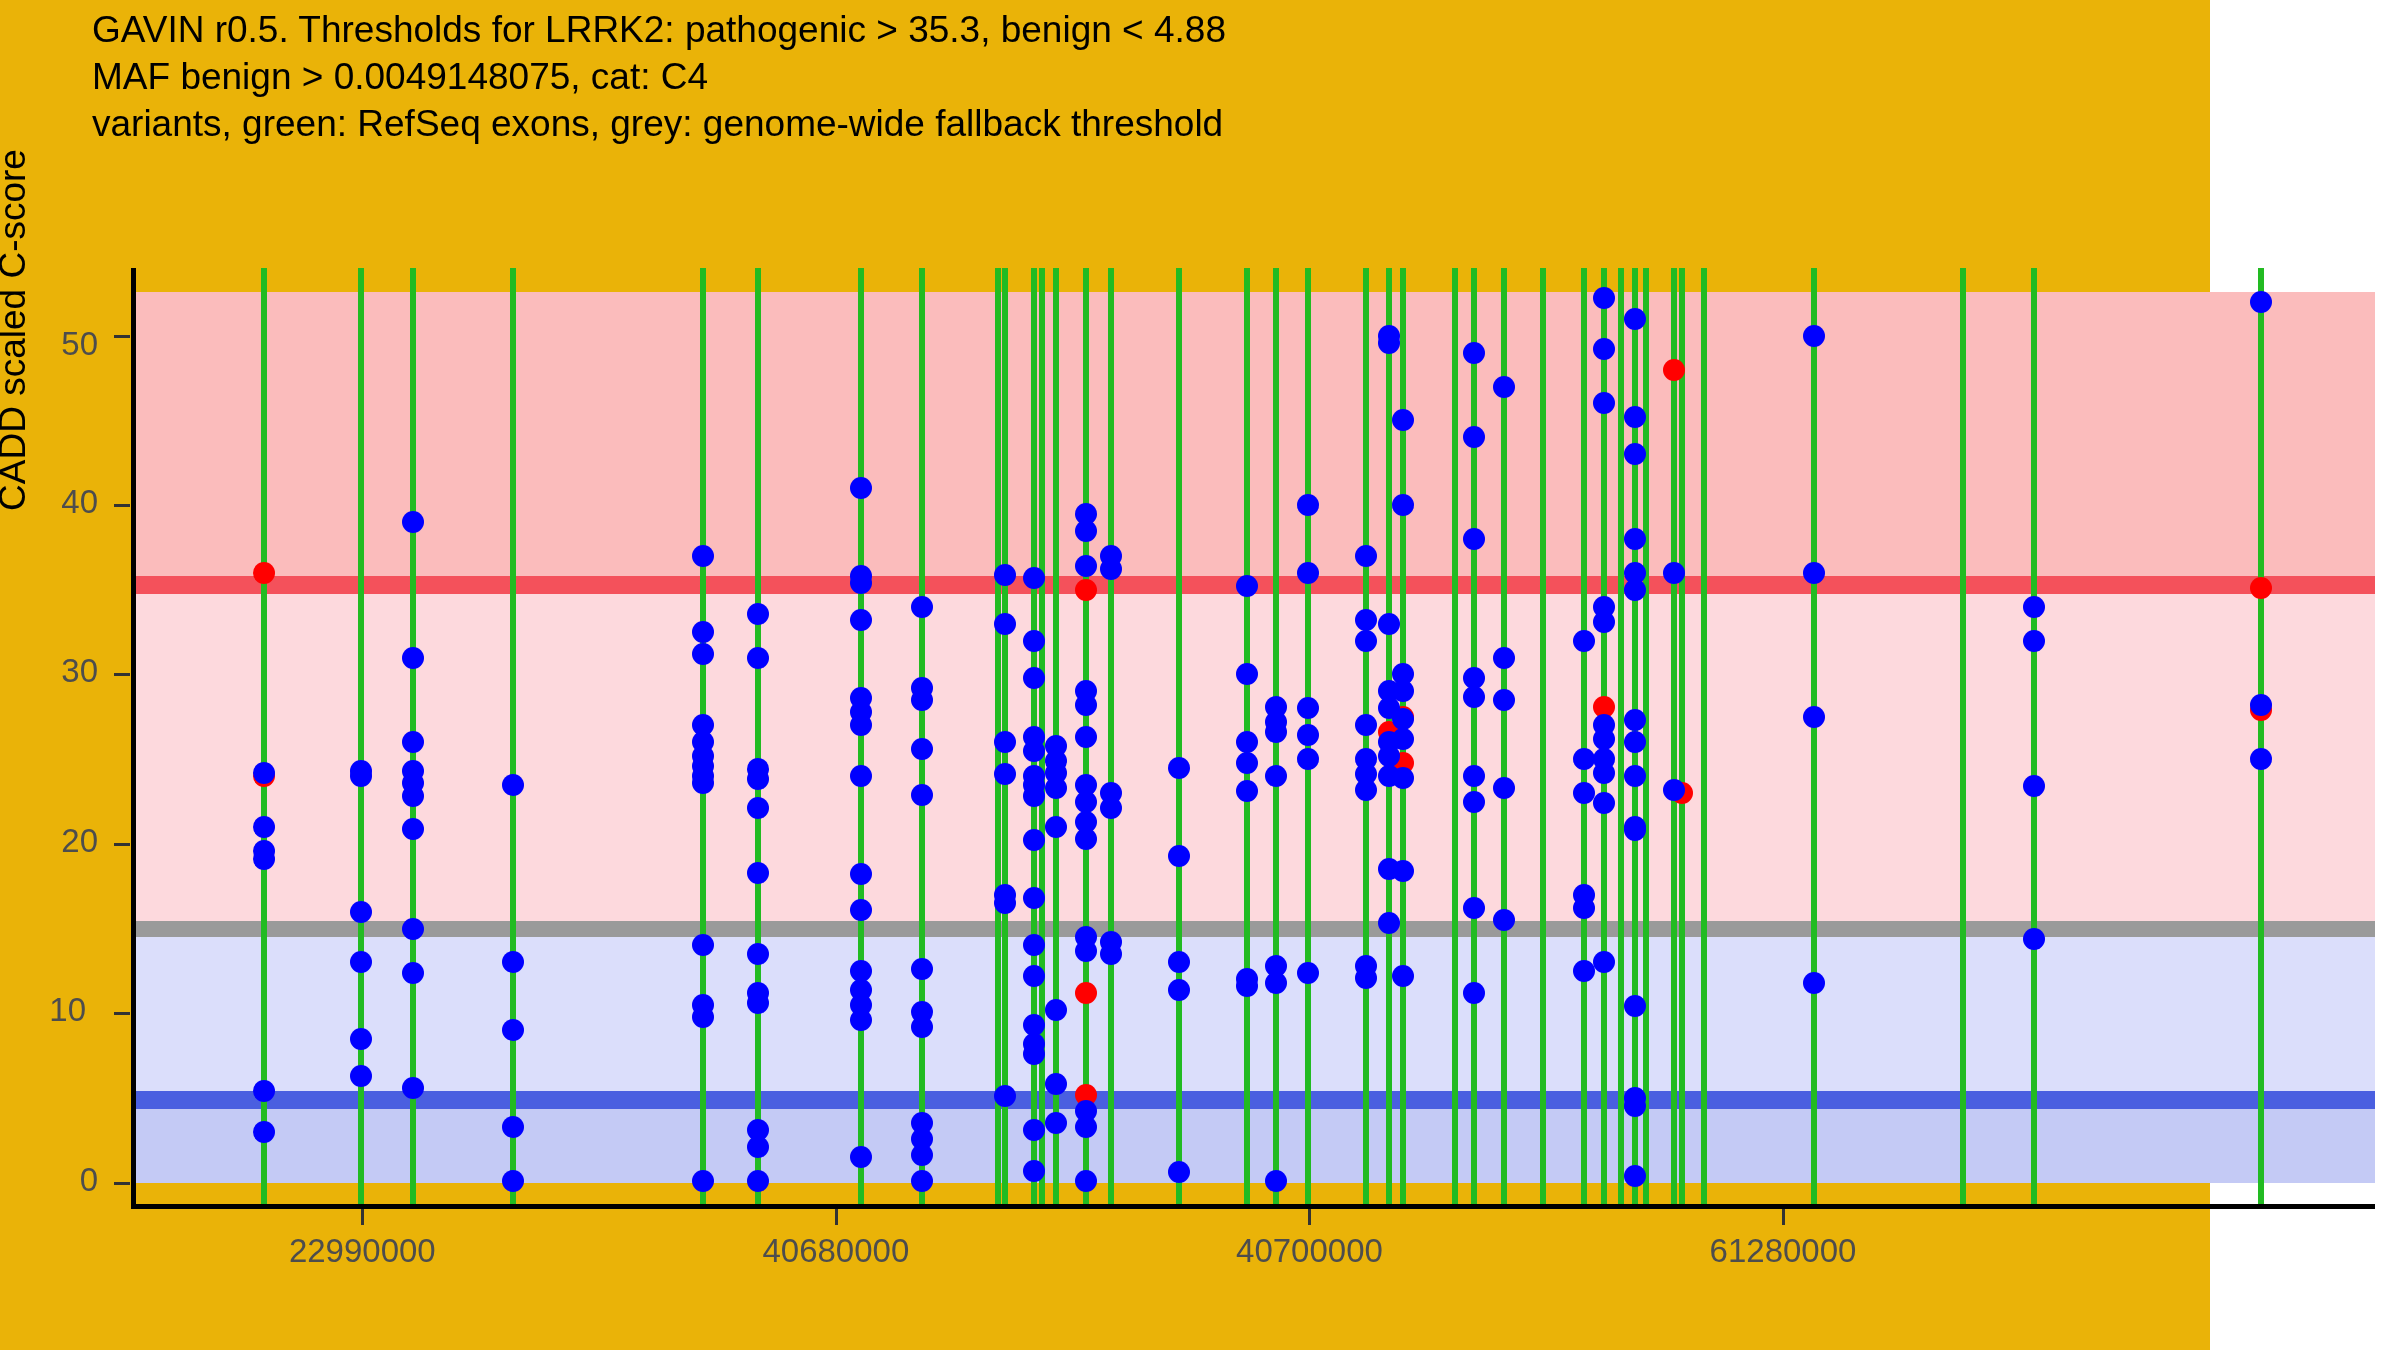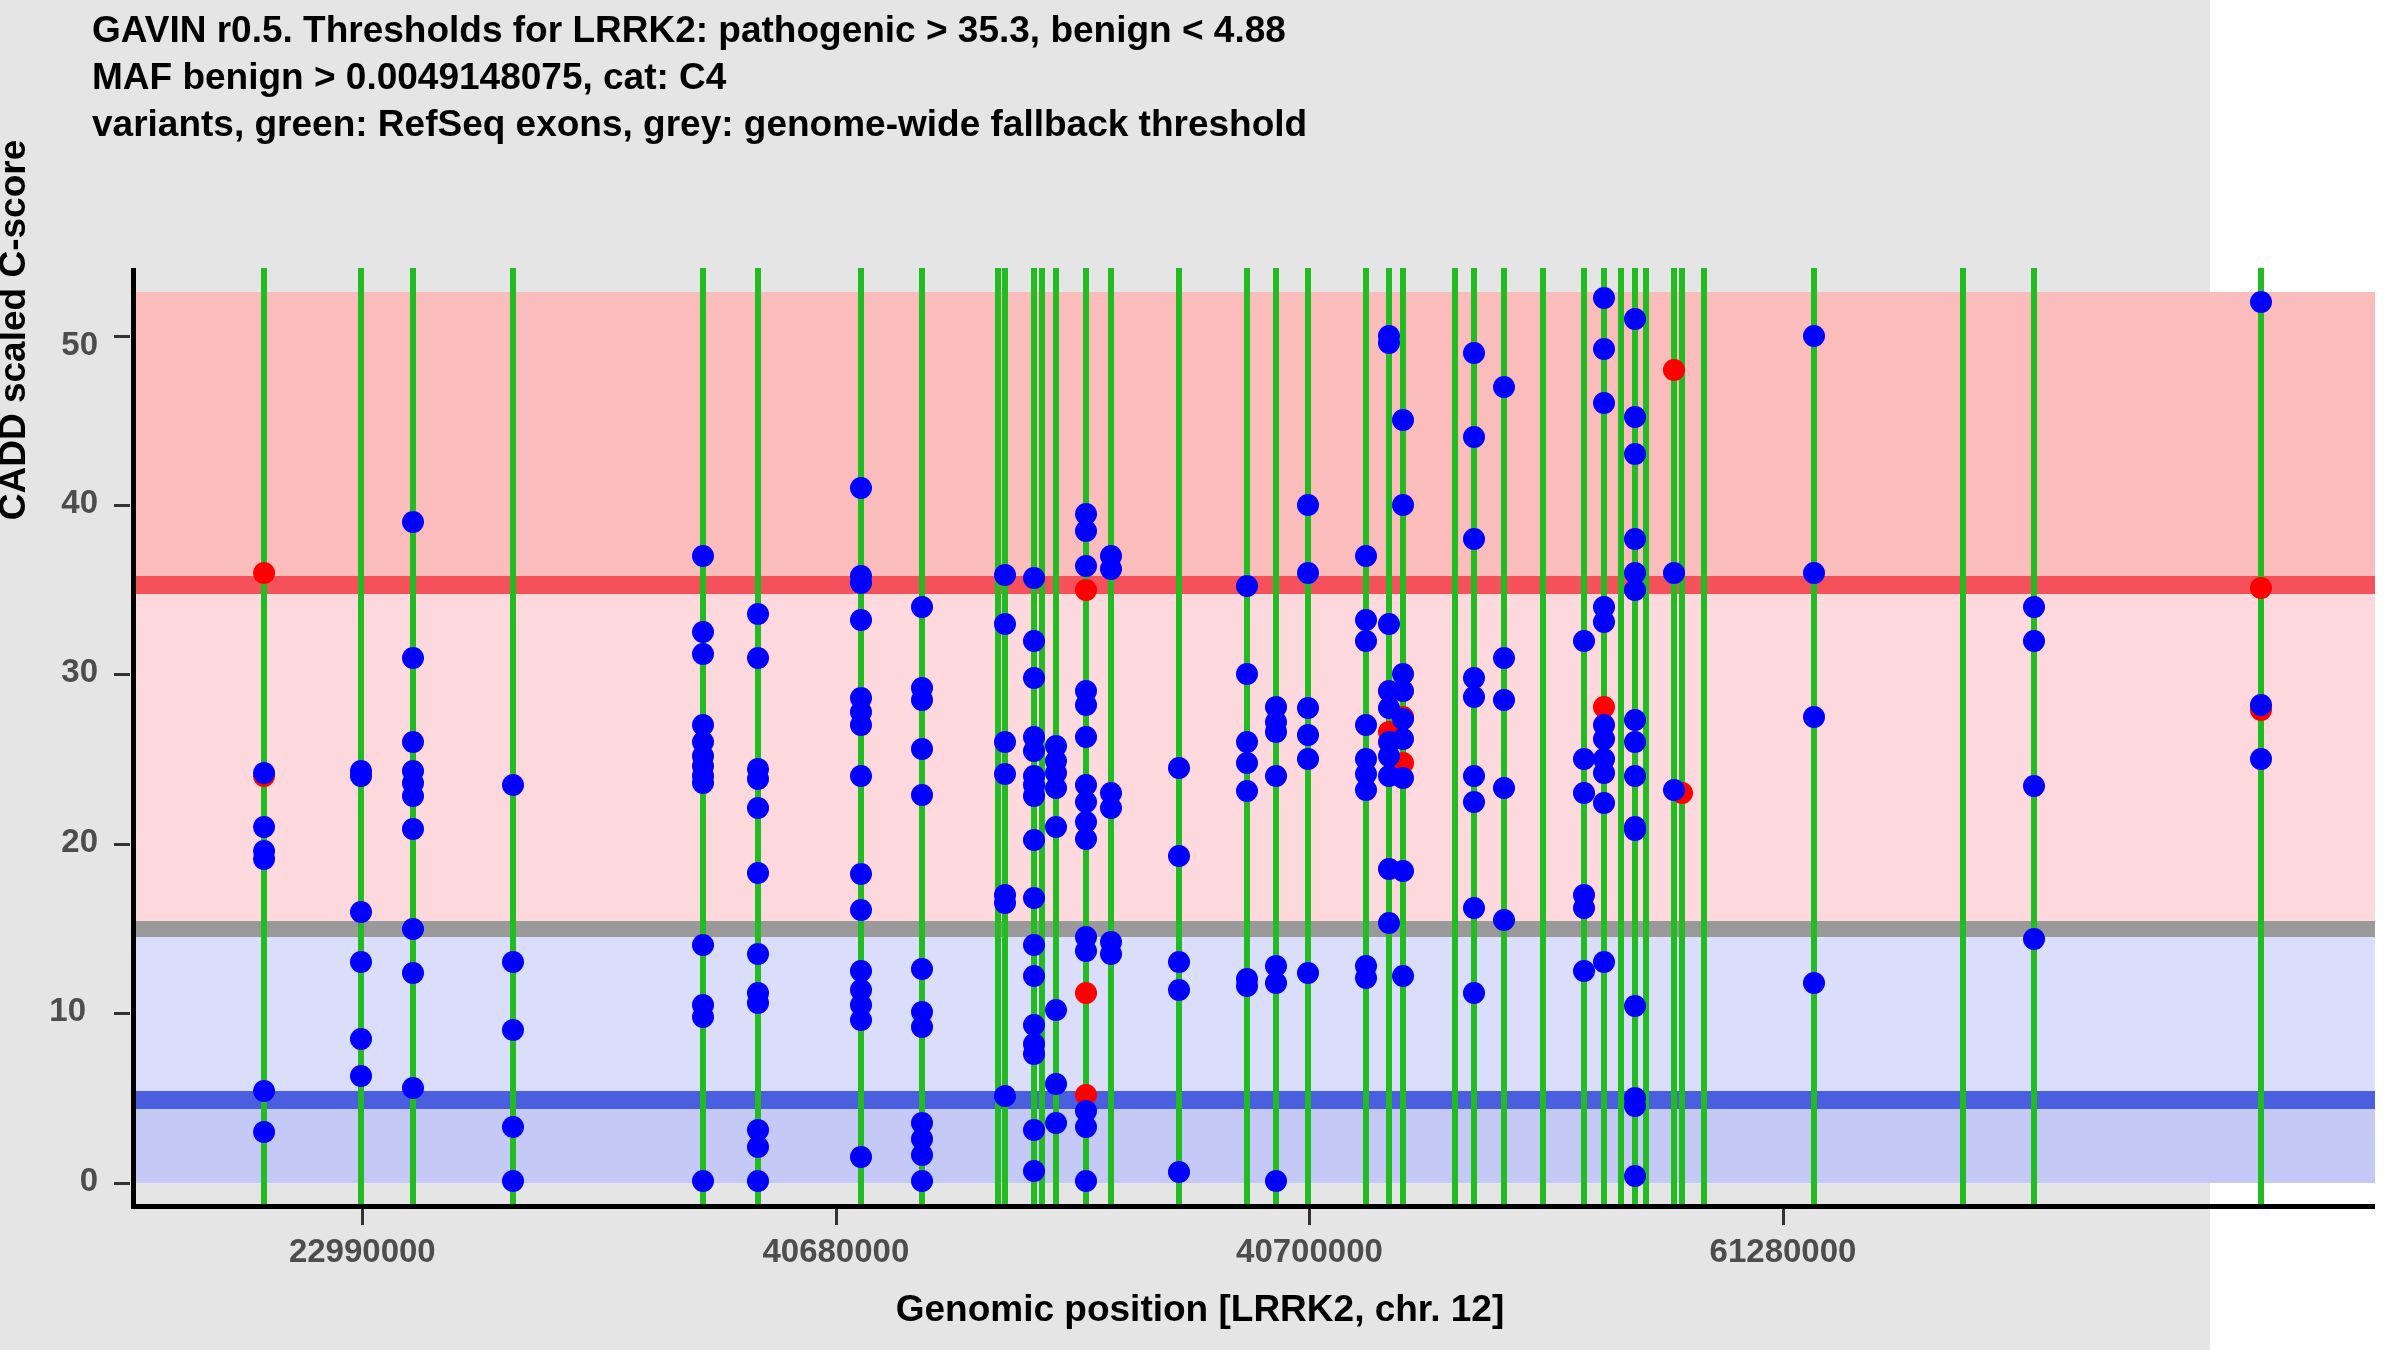--- a/index.html
+++ b/index.html
@@ -1,17 +1,17 @@
 <!DOCTYPE html>
 <html><head>
 <meta charset="utf-8">
 <style>
   html,body{margin:0;padding:0;background:#ffffff;}
   body{width:2400px;height:1350px;font-family:"Liberation Sans",sans-serif;overflow:hidden;}
-  #root{position:relative;width:2210px;height:1350px;background:#e5e5e5;font-weight:bold;}
+  #root{position:relative;width:2210px;height:1350px;background:#eab308;}
 
   
   #title-block{position:absolute;left:92px;top:6px;width:2280px;}
   #title-block .tline{font-size:37px;line-height:47px;color:#000;white-space:pre;font-family:"Liberation Sans",sans-serif;}
 
   
   #plot-area{position:absolute;left:135px;top:268px;width:2240px;height:940px;}
   #panel-clip{position:absolute;left:0;top:0;width:100%;height:100%;overflow:hidden;}
 
   .band{position:absolute;left:0;width:100%;}
@@ -379,15 +379,14 @@
       <div class="xlab-text" style="left: 232.315px;">22990000</div>
       <div class="xtick" style="left: 834.888px;"></div>
       <div class="xlab-text" style="left: 705.888px;">40680000</div>
       <div class="xtick" style="left: 1308.46px;"></div>
       <div class="xlab-text" style="left: 1179.46px;">40700000</div>
       <div class="xtick" style="left: 1782.03px;"></div>
       <div class="xlab-text" style="left: 1653.03px;">61280000</div>
     </div>
 
   <div id="y-axis-title">CADD scaled C-score</div>
-  <div id="x-axis-title">Genomic position [LRRK2, chr. 12]</div>
 
 </div>
 
 </body></html>

